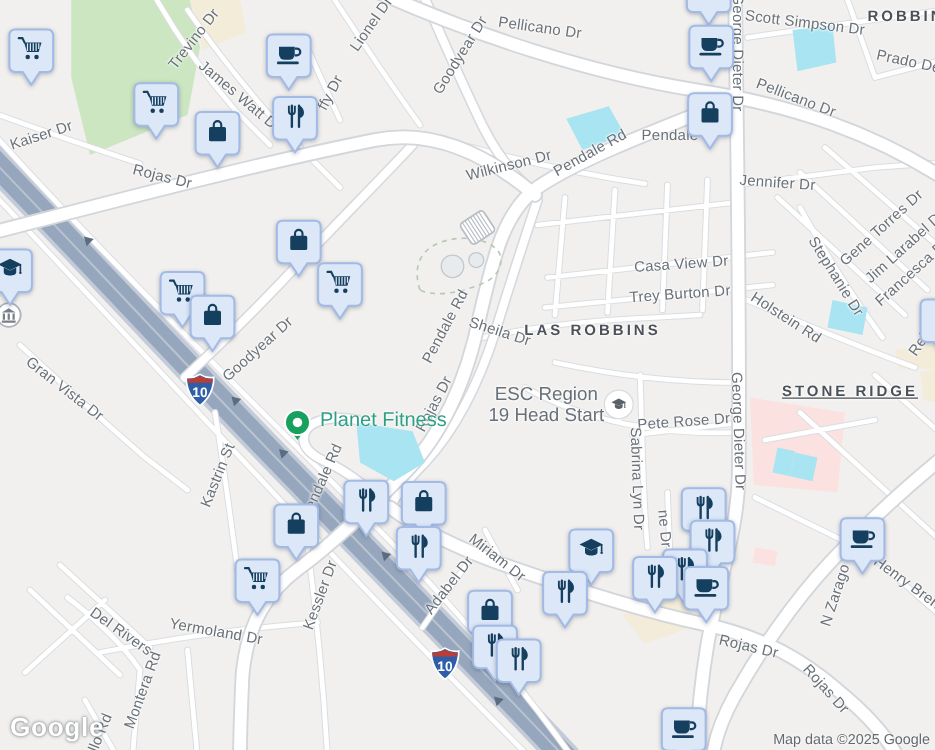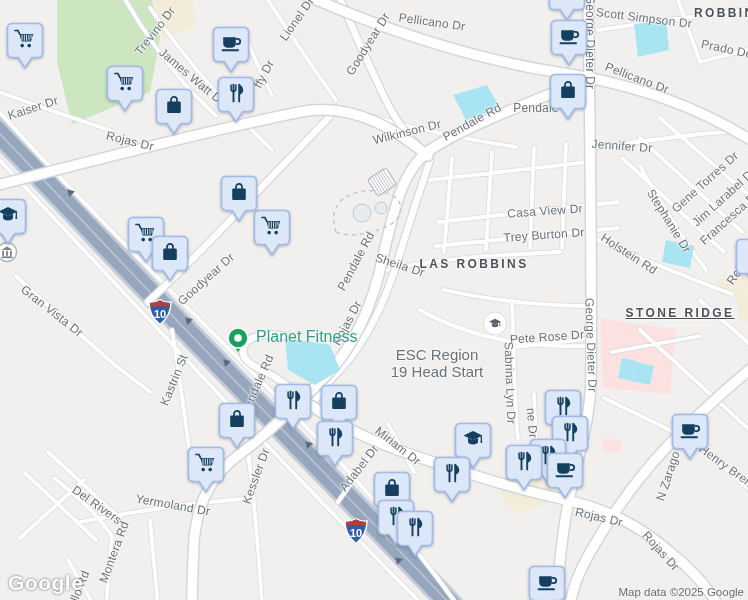--- a/index.html
+++ b/index.html
@@ -249,21 +249,21 @@
       <path d="M13,29 L9,23 H17 Z" fill="#ffffff"></path>
       <circle cx="13" cy="13.5" r="11.5" fill="#ffffff" stroke="#d8dbde" stroke-width="1"></circle>
       <g fill="#5a6169" transform="translate(13,13.5) scale(0.62) translate(-12,-11.5)">
         <polygon points="12,4 2.6,8.6 12,13.2 21.4,8.6"></polygon>
         <path d="M7,10.9 v3.8 c0,1.5 2.2,2.7 5,2.7 s5,-1.2 5,-2.7 v-3.8 l-5,2.4 z"></path>
         <path d="M19.8,9.2 V14" stroke="#5a6169" stroke-width="1.3" stroke-linecap="round" fill="none"></path>
         <circle cx="19.8" cy="15.1" r="1"></circle>
       </g>
     </svg>
   </div>
-  <div id="esc-label" class="poi-label" style="left:437px;top:325px;margin-top:39px;">ESC Region
+  <div id="esc-label" class="poi-label" style="left:437px;top:325px;">ESC Region
 19 Head Start</div>
 
   <div id="shields-layer">
       <div class="shield" style="left: 160px; top: 312px;"><svg width="26" height="28" viewBox="0 0 26 28">
           <path d="M13,1.5 C9.5,3.8 5,4.4 2,3.9 C2,13.5 5.5,20.5 13,26.5 C20.5,20.5 24,13.5 24,3.9 C21,4.4 16.5,3.8 13,1.5 Z" fill="#2e5ea8" stroke="#ffffff" stroke-width="1.4"></path>
           <path d="M13,2.6 C9.8,4.6 5.6,5.3 3,5 L3.2,8.2 H22.8 L23,5 C20.4,5.3 16.2,4.6 13,2.6 Z" fill="#ba3d36"></path>
           <text x="13" y="19.5" text-anchor="middle">10</text>
         </svg></div>
       <div class="shield" style="left: 356px; top: 531px;"><svg width="26" height="28" viewBox="0 0 26 28">
           <path d="M13,1.5 C9.5,3.8 5,4.4 2,3.9 C2,13.5 5.5,20.5 13,26.5 C20.5,20.5 24,13.5 24,3.9 C21,4.4 16.5,3.8 13,1.5 Z" fill="#2e5ea8" stroke="#ffffff" stroke-width="1.4"></path>

